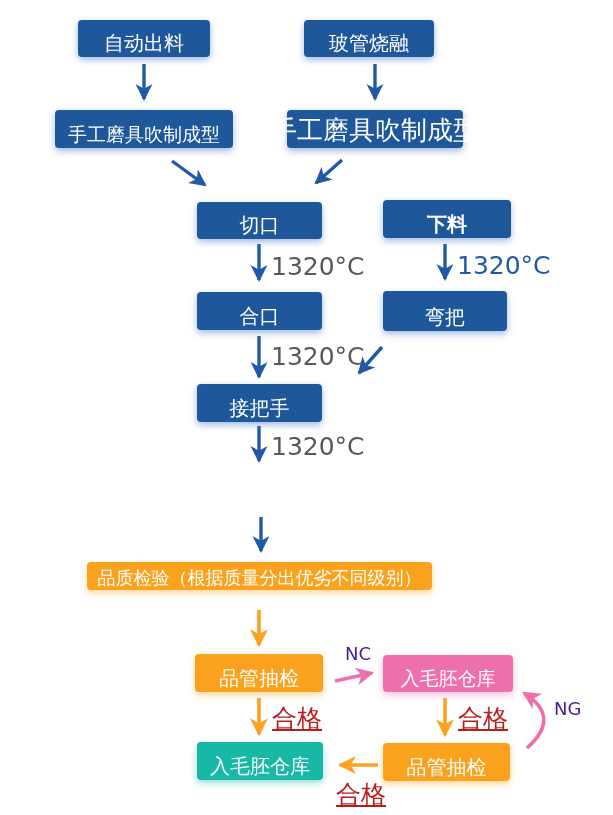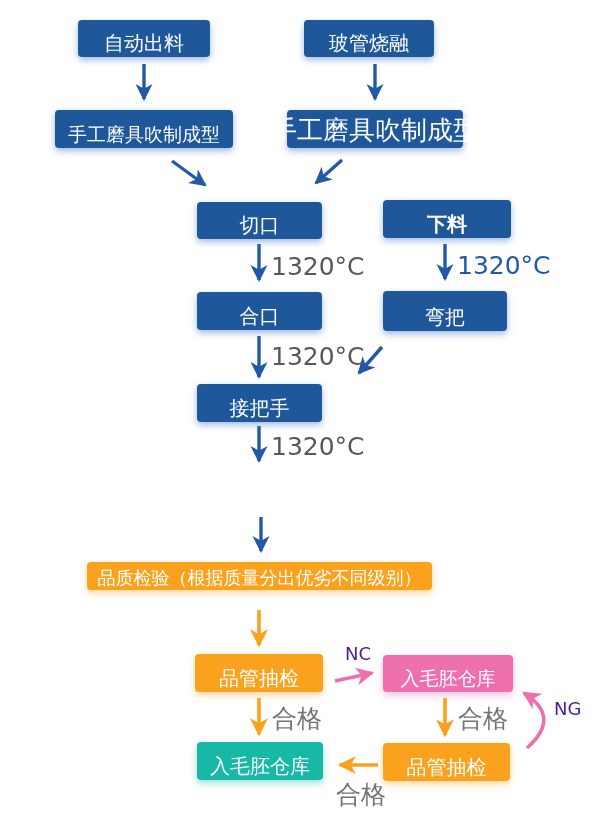--- a/index.html
+++ b/index.html
@@ -29,21 +29,21 @@
   .p9{left:130px;top:471px;width:265px;height:41px;font-size:19px;}
   .p10{left:87px;top:562px;width:345px;height:28px;font-size:18px;}
   .p11{left:195px;top:654px;width:128px;height:38px;}
   .p12{left:383px;top:655px;width:130px;height:37px;font-size:19px;}
   .p13{left:197px;top:742px;width:126px;height:38px;}
   .p14{left:383px;top:743px;width:127px;height:38px;}
   
   .lbl{position:absolute;font-size:25px;white-space:nowrap;}
   .lbl-gray{color:#595757;}
   .lbl-blue{color:#2059a5;}
-  .lbl-orange{color:#737373;}
+  .lbl-orange{color:#b91c1c;text-decoration:underline;}
   .lbl-pink{color:#4c1d95;}
   .l0{left:271px;top:252px;}
   .l1{left:457px;top:251px;}
   .l2{left:271px;top:342px;}
   .l3{left:271px;top:432px;}
   .l4{left:345px;top:643px;font-size:18px;}
   .l5{left:272px;top:702px;}
   .l6{left:458px;top:702px;}
   .l7{left:554px;top:698px;font-size:18px;}
   .l8{left:336px;top:778px;}

